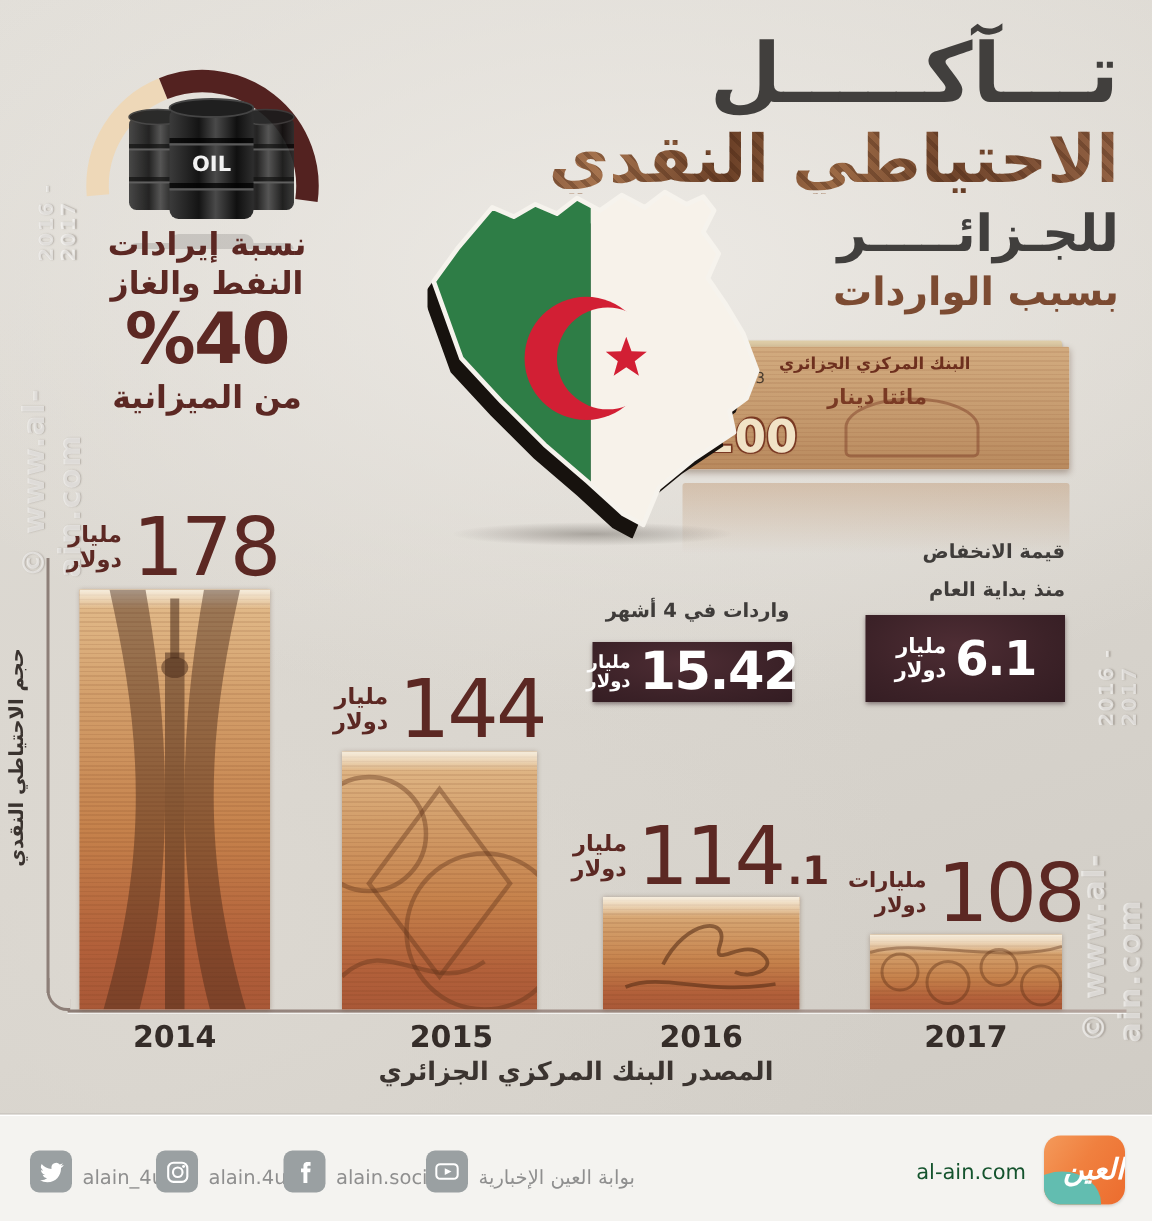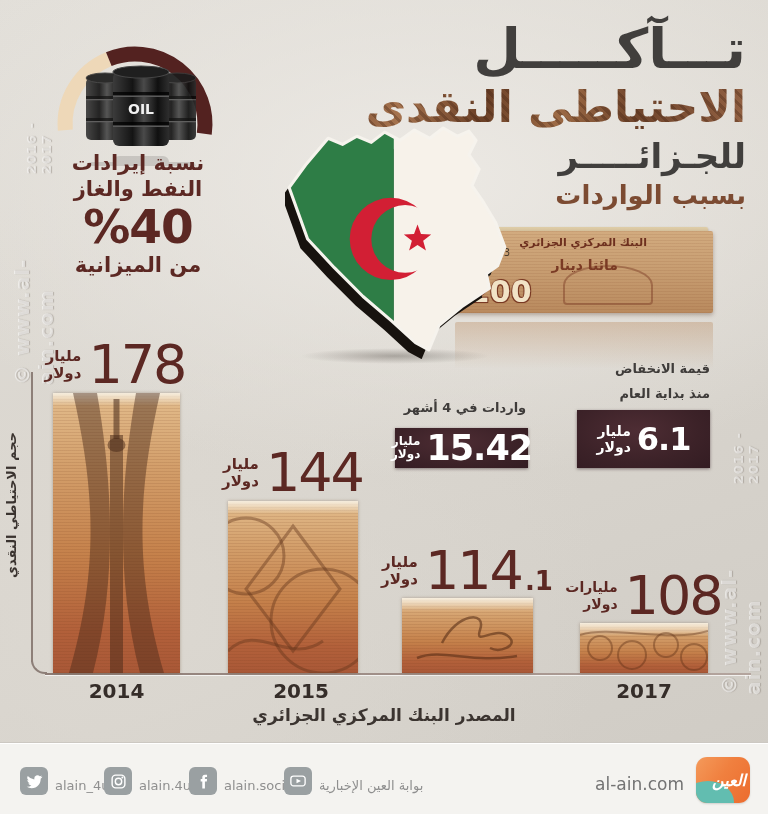--- a/index.html
+++ b/index.html
@@ -112,26 +112,26 @@
   .decline-box .num{font-size:32px;}
 
   .source{left:0;top:705px;width:768px;text-align:center;font-size:17px;font-weight:bold;color:#3b3430;direction:rtl;}
 
   
   .footer{left:0;top:742px;width:768px;height:72px;background:#f4f3f0;border-top:1px solid #ccc8c2;box-shadow:inset 0 1px 0 #fff;}
   .social{position:absolute;top:24px;display:flex;align-items:flex-end;gap:7px;}
   .social .sicon{width:28px;height:28px;border-radius:6px;background:#9aa0a2;display:flex;align-items:center;justify-content:center;}
   .social .handle{font-size:13px;color:#8f8f8f;padding-bottom:2px;}
   .s-tw{left:20px;} .s-ig{left:104px;} .s-fb{left:189px;} .s-yt{left:284px;}
-  .alain-url{position:absolute;right:84px;top:31px;font-size:17px;color:#737373;}
+  .alain-url{position:absolute;right:84px;top:31px;font-size:14px;color:#14532d;}
   .logo{position:absolute;right:18px;top:14px;width:54px;height:46px;border-radius:11px;overflow:hidden;
         background:linear-gradient(125deg,#f49a5b 0%,#f0803f 45%,#ec6c2e 100%);box-shadow:0 1px 2px rgba(0,0,0,.15);}
   .logo .teal{position:absolute;left:-14px;bottom:-20px;width:52px;height:42px;background:#62bdb0;border-radius:50%;}
   .logo .ltxt{position:absolute;inset:0;display:flex;align-items:center;justify-content:center;
-        color:#fff;font-size:16px;font-weight:bold;font-style:italic;margin-left:12px;}
+        color:#fff;font-size:19px;font-weight:bold;font-style:italic;margin-left:12px;}
 </style>
 </head>
 <body>
 
 <div id="stage">
 
   <div class="abs wm" style="left:-116px;top:212px;">
     <span class="wm-site">© www.al-ain.com</span>
     <span class="wm-years">2016 - 2017</span>
   </div>
@@ -299,20 +299,21 @@
   <div class="abs val val-2017">
     <div class="units">
         <div>مليارات</div>
         <div>دولار</div>
       </div>
     <div class="num">108</div>
   </div>
 
   <div class="year year-2014">2014</div>
   <div class="year year-2015">2015</div>
+  <div class="year year-2016">2016</div>
   <div class="year year-2017">2017</div>
 
   <div class="abs callout-title imports-title">واردات في 4 أشهر</div>
   <div class="dark-box imports-box">
     <div class="units">
         <div>مليار</div>
         <div>دولار</div>
       </div>
     <div class="num">15.42</div>
   </div>

